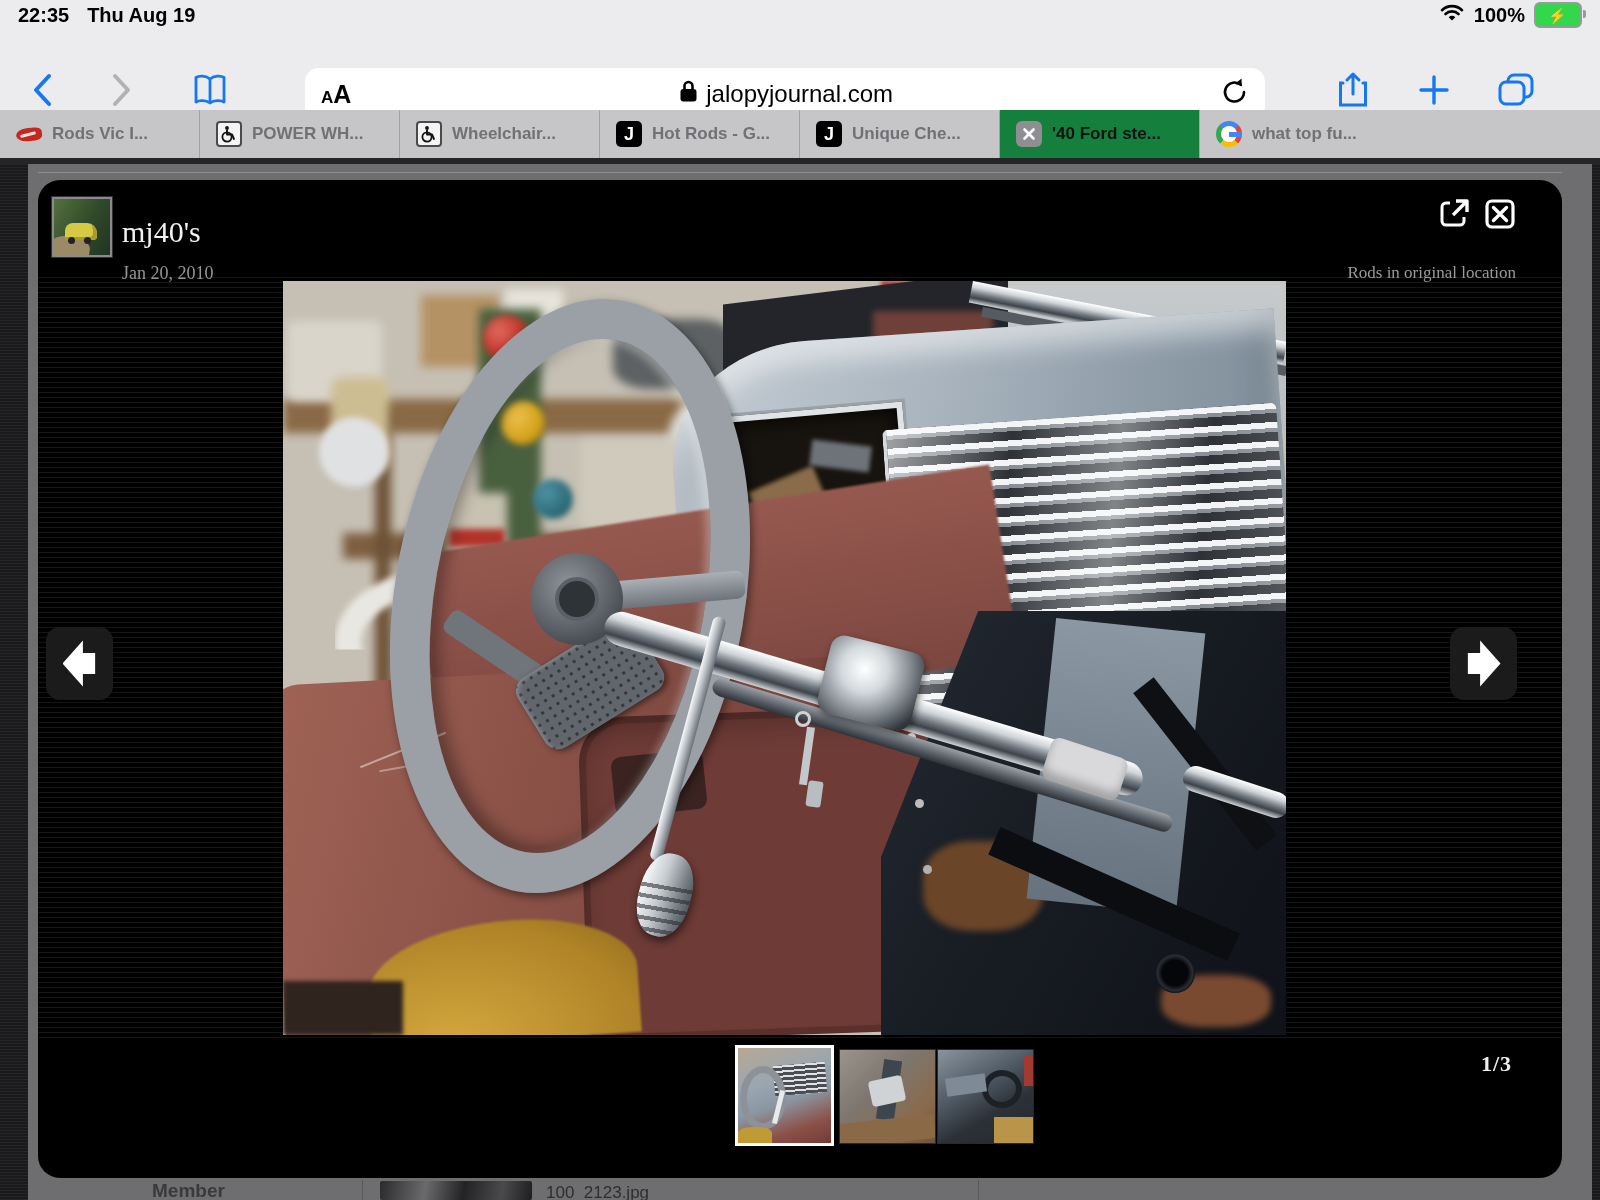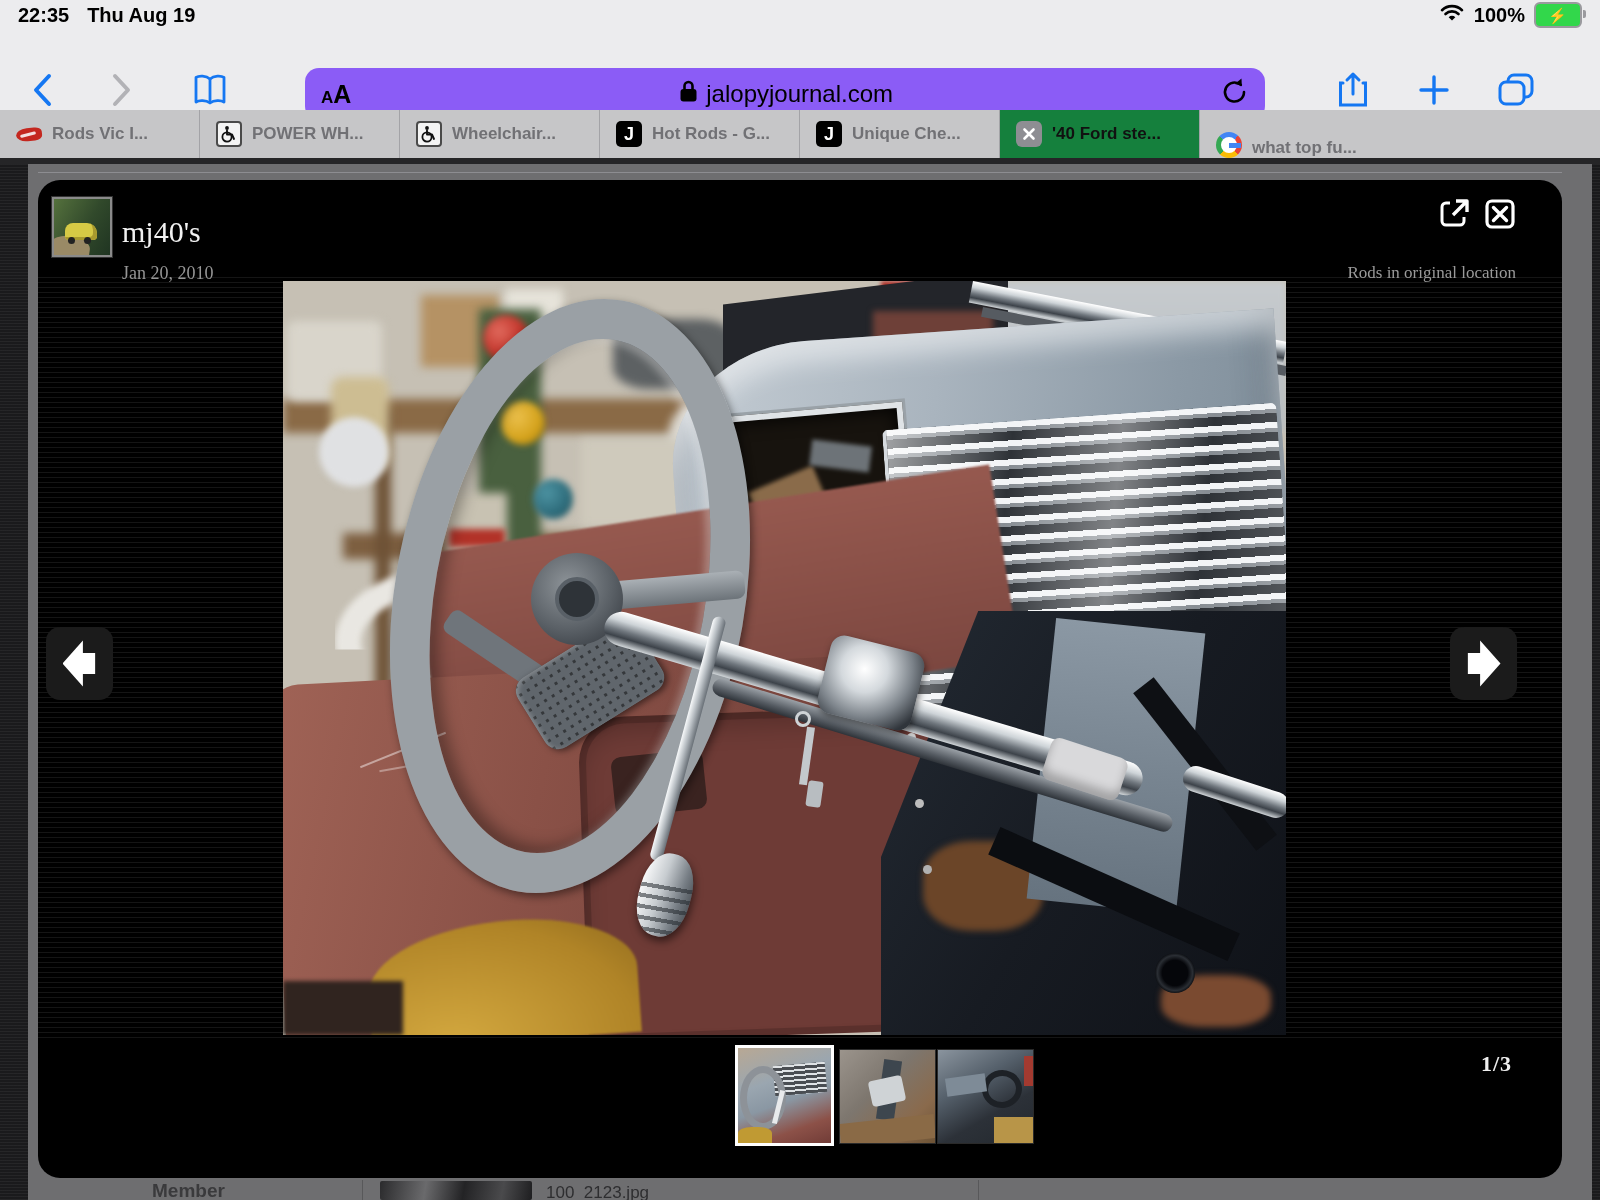--- a/index.html
+++ b/index.html
@@ -11,21 +11,21 @@
     display:flex;align-items:center;justify-content:space-between;padding:0 18px;box-sizing:border-box;}
   .st-left{display:flex;gap:18px;font-size:20px;font-weight:bold;}
   .st-right{display:flex;gap:9px;align-items:center;font-size:20px;font-weight:bold;}
   .battery{width:44px;height:22px;border:2px solid #9a9a9e;border-radius:6px;background:#32d74b;
     position:relative;display:flex;align-items:center;justify-content:center;}
   .battery:after{content:"";position:absolute;right:-6px;top:6px;width:3px;height:8px;background:#9a9a9e;border-radius:0 2px 2px 0;}
   .bolt{color:#fff;font-size:15px;line-height:1;}
   
   .toolbar{left:0;top:30px;width:1600px;height:80px;background:#ececee;}
   .tb-btn{position:absolute;top:40px;width:40px;height:40px;display:flex;align-items:center;justify-content:center;cursor:pointer;}
-  .pill{position:absolute;left:305px;top:38px;width:960px;height:52px;background:#8b5cf6;border-radius:14px;
+  .pill{position:absolute;left:305px;top:38px;width:960px;height:52px;background:#ffffff;border-radius:14px;
     display:flex;align-items:center;padding:0 16px;box-sizing:border-box;}
   .aa{font-weight:600;color:#000;}
   .aa .a1{font-size:17px;}
   .aa .a2{font-size:25px;}
   .urlwrap{flex:1;display:flex;align-items:center;justify-content:center;gap:8px;color:#000;font-size:24px;}
   
   .tabbar{left:0;top:110px;width:1600px;height:48px;background:#c6c6c8;display:flex;}
   .tab{width:200px;height:48px;box-sizing:border-box;display:flex;align-items:center;gap:10px;
     padding-left:16px;border-right:1px solid #a3a3a7;overflow:hidden;cursor:pointer;}
   .tab .lbl{font-size:17px;font-weight:bold;color:#717175;white-space:nowrap;}
@@ -208,21 +208,21 @@
       <span class="lbl">Unique Che...</span>
     </div>
     <div class="tab active">
       <span class="fav fav-x">
         <svg width="14" height="14" viewBox="0 0 14 14">
             <path d="M2.5 2.5 L11.5 11.5 M11.5 2.5 L2.5 11.5" stroke="#fff" stroke-width="2.6" stroke-linecap="round"></path>
           </svg>
       </span>
       <span class="lbl">'40 Ford ste...</span>
     </div>
-    <div class="tab" style="border-right:none;align-items:flex-end;">
+    <div class="tab" style="border-right:none;">
       <span class="fav fav-g"></span>
       <span class="lbl">what top fu...</span>
     </div>
   </div>
   <div class="abs tabshadow"></div>
 
   <div class="abs pagearea"></div>
   <div class="abs edge left"></div>
   <div class="abs edge right"></div>
   <div class="abs topline"></div>

